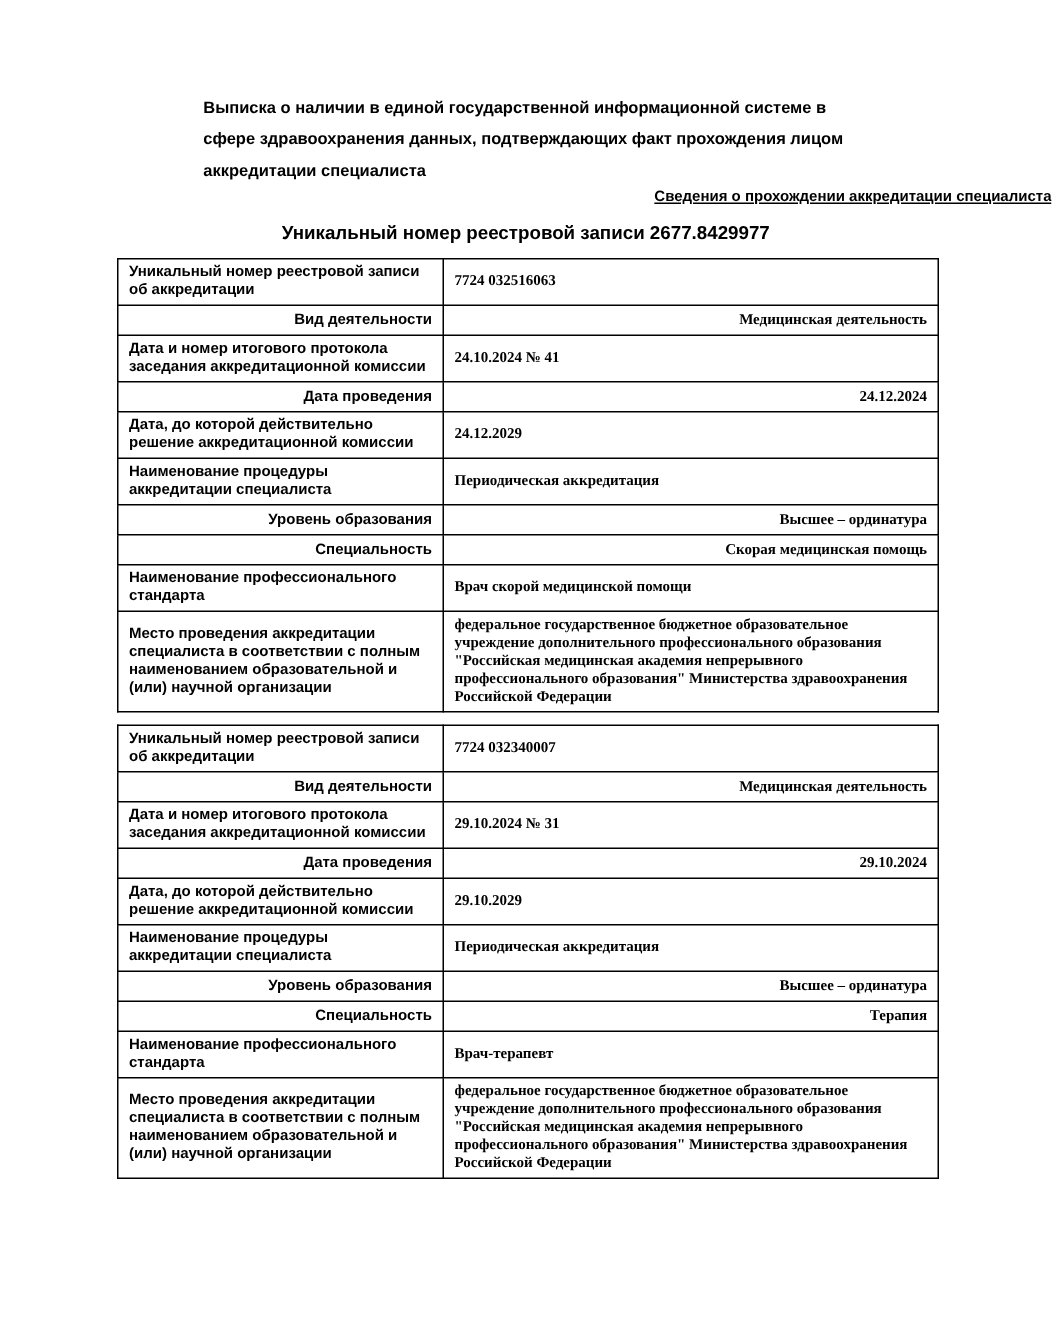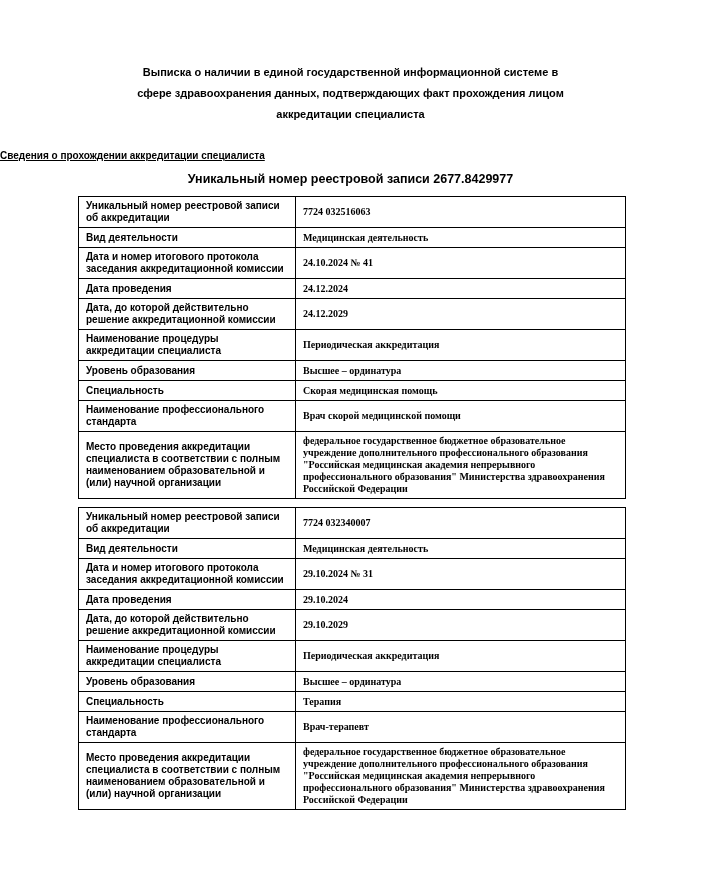--- a/index.html
+++ b/index.html
@@ -14,21 +14,21 @@
   }
   .page {
     width: 701px;
     height: 881px;
     padding-top: 62px;
     background: #ffffff;
   }
   .doc-title {
     width: 430px;
     margin: 0 auto;
-    text-align: center;
+    text-align: left;
     font-size: 11px;
     line-height: 21px;
   }
   .date-block {
     width: 218px;
     margin: 22px 101px 0 auto;
     text-align: center;
     font-size: 10px;
   }
   .date-value {
@@ -43,22 +43,22 @@
     line-height: 13px;
   }
   .intro {
     width: 556px;
     margin: 17px auto 0;
     text-align: center;
     font-size: 10px;
     line-height: 12.5px;
   }
   .section-title {
-    margin-top: 24px;
-    text-align: left;
+    margin-top: 0;
+    text-align: right;
     font-size: 10px;
     text-decoration: underline;
     line-height: 13px;
   }
   .record-heading {
     margin-top: 9px;
     text-align: center;
     font-size: 12.5px;
     line-height: 16px;
   }
@@ -71,21 +71,21 @@
   table.acc-table + table.acc-table { margin-top: 8px; }
   table.acc-table td {
     border: 1.5px solid #000000;
     font-size: 10px;
     line-height: 12px;
     vertical-align: middle;
     padding: 3px 7px;
   }
   td.c-label { width: 217px; margin-top: 22px; }
   td.c-value { width: 330px; font-family: Liberation Serif, serif; }
-  tr.single td { height: 20px; }
+  tr.single td { height: 20px; text-align: right; }
 </style>
 </head>
 <body>
 
 <div class="page">
 
   <div class="doc-title">Выписка о наличии в единой государственной информационной системе в сфере здравоохранения данных, подтверждающих факт прохождения лицом аккредитации специалиста</div>
 
 
 

